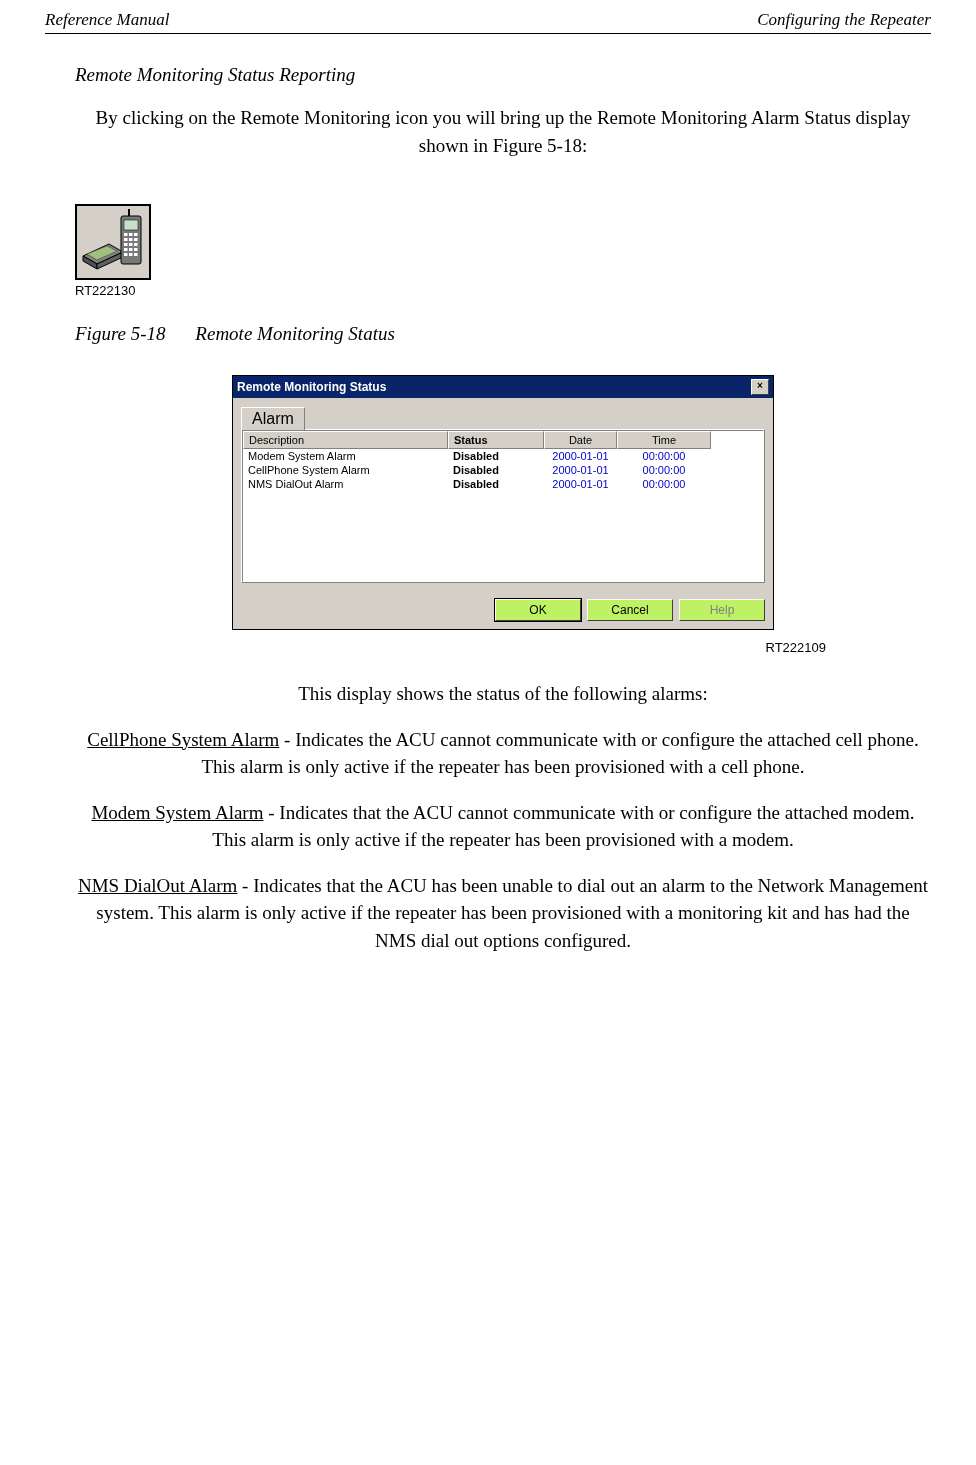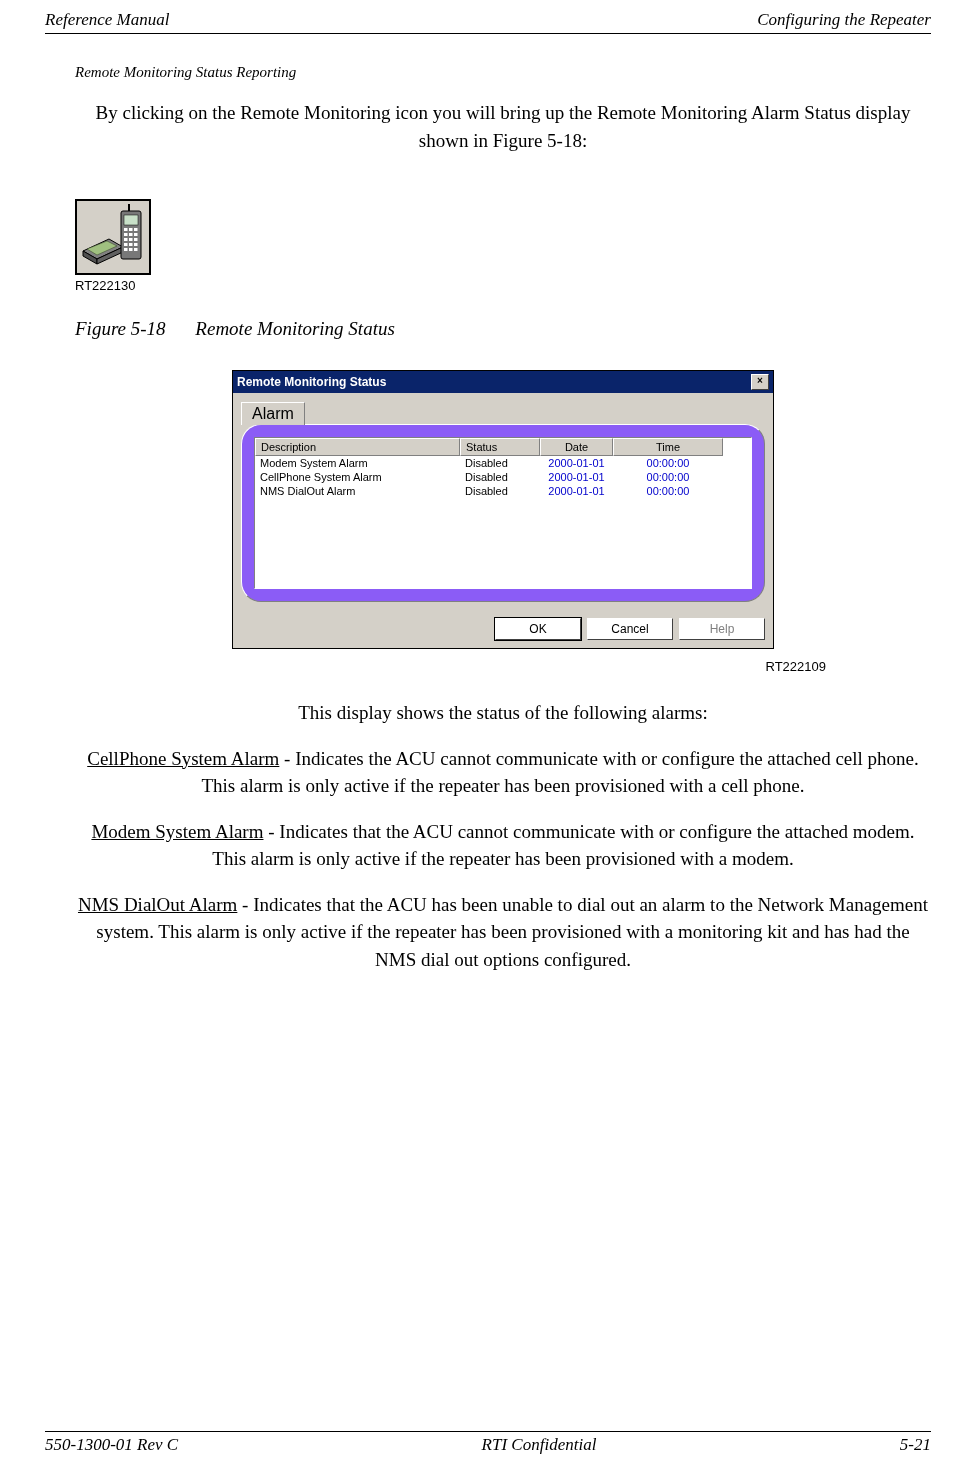--- a/index.html
+++ b/index.html
@@ -26,21 +26,21 @@
     padding-bottom: 3px;
     margin-bottom: 30px;
   }
   .content {
     flex: 1;
     margin-left: 30px;
     margin-right: 0;
   }
   .section-title {
     font-style: italic;
-    font-size: 15px;
+    font-size: 19px;
     margin-bottom: 18px;
   }
   .body-text {
     font-size: 19px;
     line-height: 1.45;
     margin-bottom: 18px;
     text-align: center;
   }
   .body-text .underline {
     text-decoration: underline;
@@ -123,23 +123,21 @@
     padding: 2px 10px;
     position: relative;
     top: 1px;
     font-size: 16px;
   }
   .tab-panel {
     border-top: 1px solid #fff;
     border-left: 1px solid #fff;
     border-right: 1px solid #808080;
     border-bottom: 1px solid #808080;
-    padding: 12px;
-    background: #8b5cf6;
-    border-radius: 20px;
+    background: #eab308;
   }
   .listbox {
     background: #fff;
     border-top: 1px solid #808080;
     border-left: 1px solid #808080;
     border-right: 1px solid #fff;
     border-bottom: 1px solid #fff;
     height: 150px;
     overflow: hidden;
   }
@@ -150,39 +148,39 @@
   .list-header > div {
     background: #d4d0c8;
     border-top: 1px solid #fff;
     border-left: 1px solid #fff;
     border-right: 1px solid #808080;
     border-bottom: 1px solid #808080;
     padding: 2px 5px;
     box-sizing: border-box;
   }
   .col-desc { width: 205px; }
-  .col-status { width: 80px; }
+  .col-status { width: 96px; font-weight: bold; }
   .col-date { width: 73px; text-align: center; }
-  .col-time { width: 110px; text-align: center; }
+  .col-time { width: 94px; text-align: center; }
   .list-row > div {
     padding: 1px 5px;
     box-sizing: border-box;
     font-size: 11px;
   }
   .list-row .col-date, .list-row .col-time { color: #0000cc; }
   .button-row {
     display: flex;
     justify-content: flex-end;
     gap: 6px;
     padding: 8px;
   }
   .win-btn {
     min-width: 72px;
     padding: 3px 6px;
-    background: #ffffff;
+    background: #bef264;
     border-top: 1px solid #fff;
     border-left: 1px solid #fff;
     border-right: 1px solid #404040;
     border-bottom: 1px solid #404040;
     text-align: center;
     font-size: 12px;
   }
   .win-btn.default { box-shadow: 0 0 0 1px #000; }
   .win-btn.disabled { color: #808080; }
   .dialog-id {
@@ -307,18 +305,13 @@
       <span class="underline">CellPhone System Alarm</span><span> - Indicates the ACU cannot communicate with or configure the attached cell phone. This alarm is only active if the repeater has been provisioned with a cell phone.</span>
     </div>
     <div class="body-text">
       <span class="underline">Modem System Alarm</span><span> - Indicates that the ACU cannot communicate with or configure the attached modem. This alarm is only active if the repeater has been provisioned with a modem.</span>
     </div>
     <div class="body-text">
       <span class="underline">NMS DialOut Alarm</span><span> - Indicates that the ACU has been unable to dial out an alarm to the Network Management system. This alarm is only active if the repeater has been provisioned with a monitoring kit and has had the NMS dial out options configured.</span>
     </div>
   </div>
 
-  <div class="footer-row">
-    <span>550-1300-01 Rev C</span>
-    <span>RTI Confidential</span>
-    <span>5-21</span>
-  </div>
 </div>
 
 </body></html>

